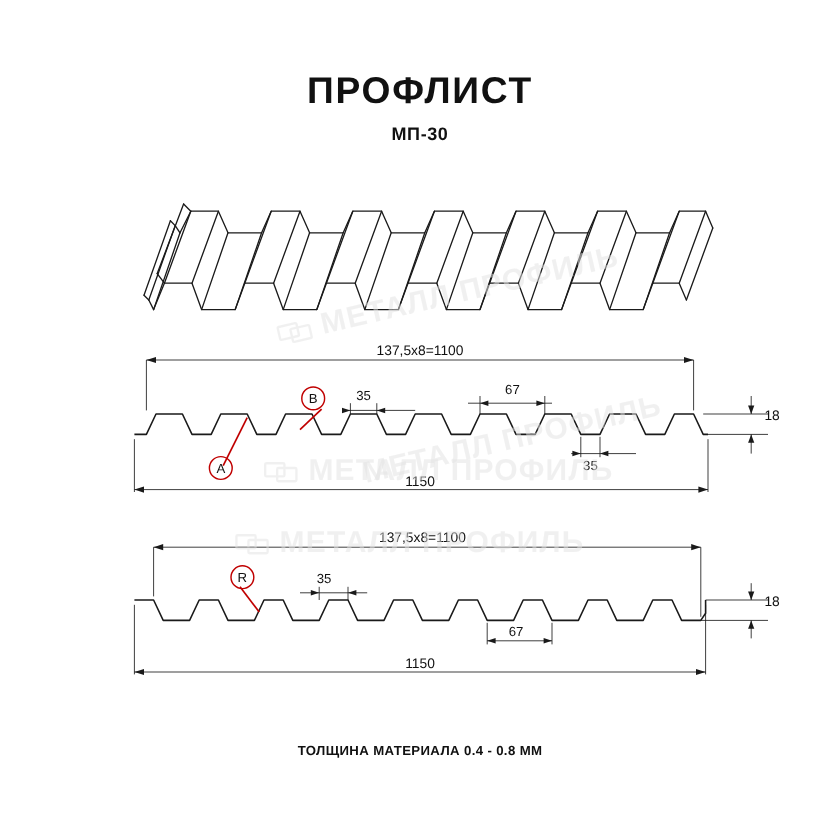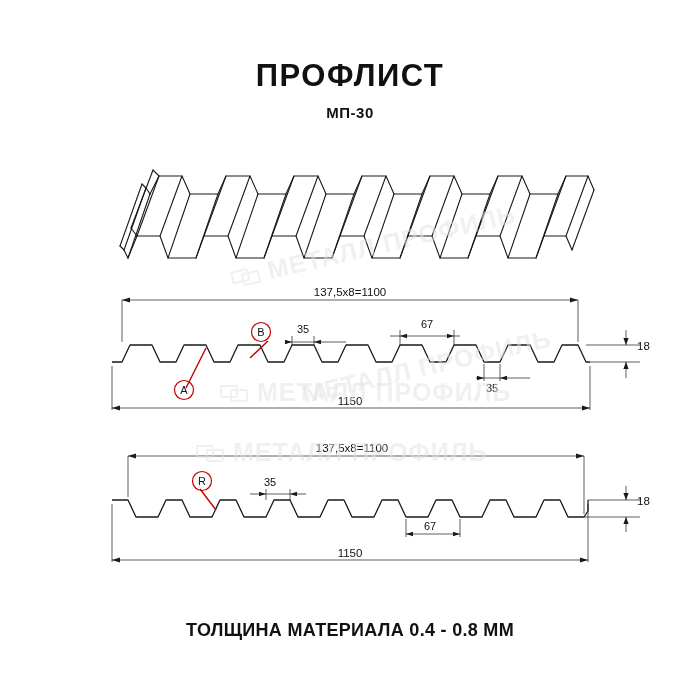--- a/index.html
+++ b/index.html
@@ -43,21 +43,21 @@
     font-weight: bold;
     color: #111111;
     letter-spacing: 0.5px;
   }
   .footnote {
     position: absolute;
     top: 620px;
     left: 0;
     width: 700px;
     text-align: center;
-    font-size: 18px;
+    font-size: 11px;
     font-weight: bold;
     color: #111111;
     letter-spacing: 0.3px;
   }
 
   
   .wm {
     position: absolute;
     pointer-events: none;
     opacity: 0.5;

